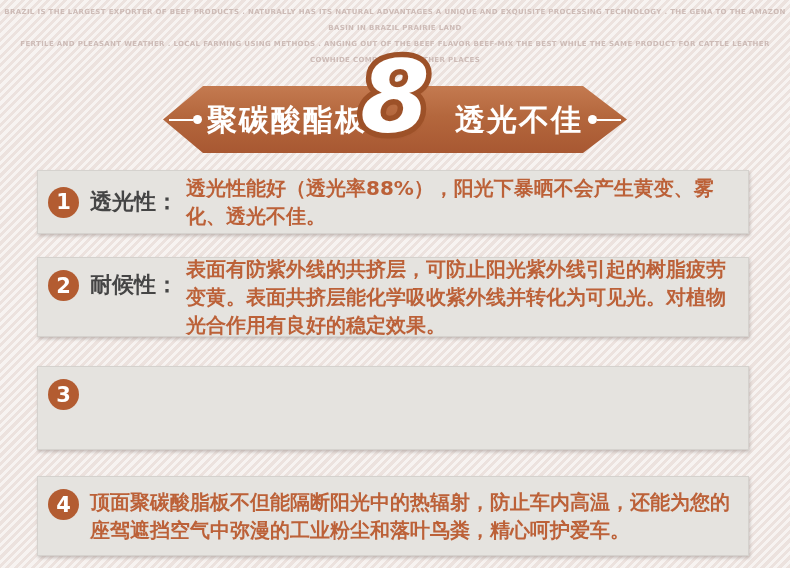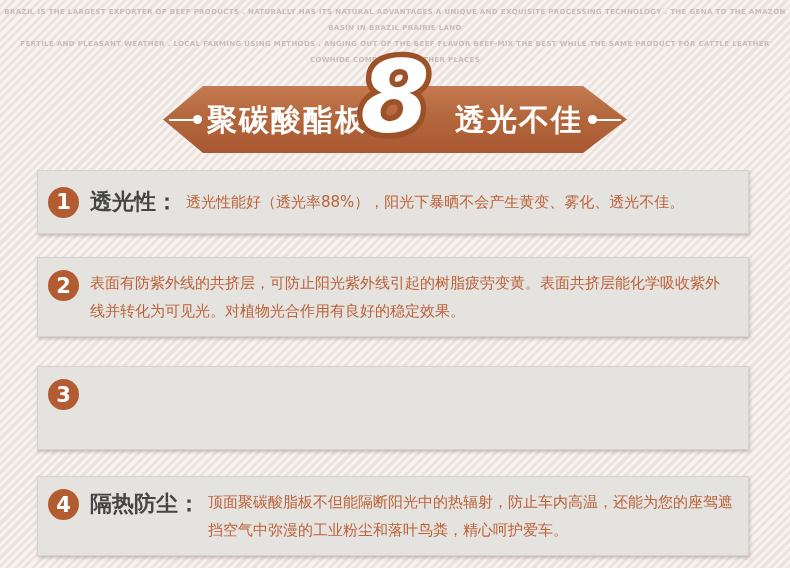--- a/index.html
+++ b/index.html
@@ -89,21 +89,21 @@
     flex: none;
     font-size: 22px; font-weight: bold; color: #454545;
     line-height: 32px; white-space: nowrap;
     margin-right: 8px;
   }
   .feature.multi .ftitle { margin-top: 11px; }
 
   .fdesc {
     flex: 1;
     color: #bc6138;
-    font-size: 15px; font-weight: normal;
+    font-size: 20px; font-weight: bold;
     line-height: 28px;
     align-self: center;
   }
 </style>
 </head>
 <body>
 
 <div class="watermark">
   <div>BRAZIL IS THE LARGEST EXPORTER OF BEEF PRODUCTS . NATURALLY HAS ITS NATURAL ADVANTAGES A UNIQUE AND EXQUISITE PROCESSING TECHNOLOGY . THE GENA TO THE AMAZON BASIN IN BRAZIL PRAIRIE LAND</div>
   <div>FERTILE AND PLEASANT WEATHER . LOCAL FARMING USING METHODS . ANGING OUT OF THE BEEF FLAVOR BEEF-MIX THE BEST WHILE THE SAME PRODUCT FOR CATTLE LEATHER COWHIDE COMPARED TO OTHER PLACES</div>
@@ -126,24 +126,24 @@
 </div>
 
 <div class="feature single" id="feature-1">
   <div class="badge">1</div>
   <div class="ftitle">透光性：</div>
   <div class="fdesc">透光性能好（透光率88%），阳光下暴晒不会产生黄变、雾化、透光不佳。</div>
 </div>
 
 <div class="feature multi" id="feature-2">
   <div class="badge">2</div>
+  <div class="ftitle">耐候性：</div>
   <div class="fdesc">表面有防紫外线的共挤层，可防止阳光紫外线引起的树脂疲劳变黄。表面共挤层能化学吸收紫外线并转化为可见光。对植物光合作用有良好的稳定效果。</div>
 </div>
 
 <div class="feature multi" id="feature-3">
   <div class="badge">3</div>
 </div>
 
 <div class="feature multi" id="feature-4">
   <div class="badge">4</div>
-  <div class="ftitle">隔热防尘：</div>
   <div class="fdesc">顶面聚碳酸脂板不但能隔断阳光中的热辐射，防止车内高温，还能为您的座驾遮挡空气中弥漫的工业粉尘和落叶鸟粪，精心呵护爱车。</div>
 </div>
 
 </body></html>

